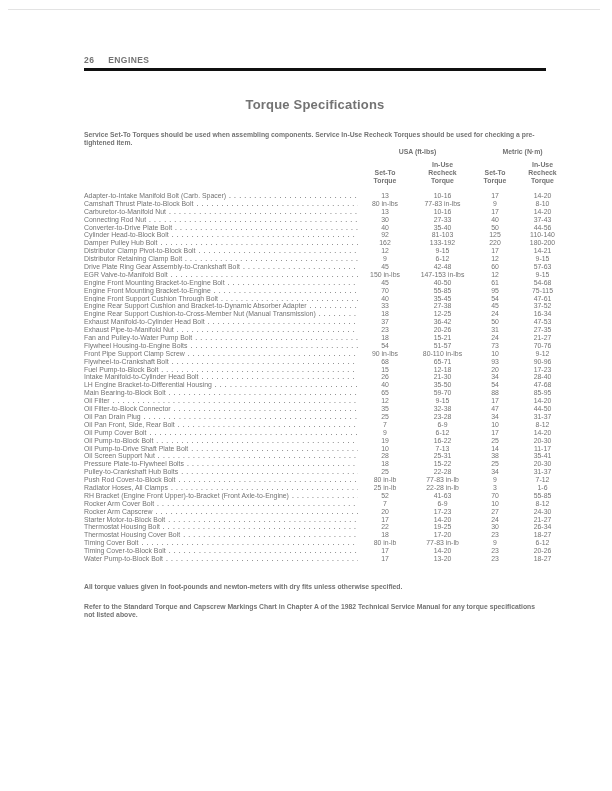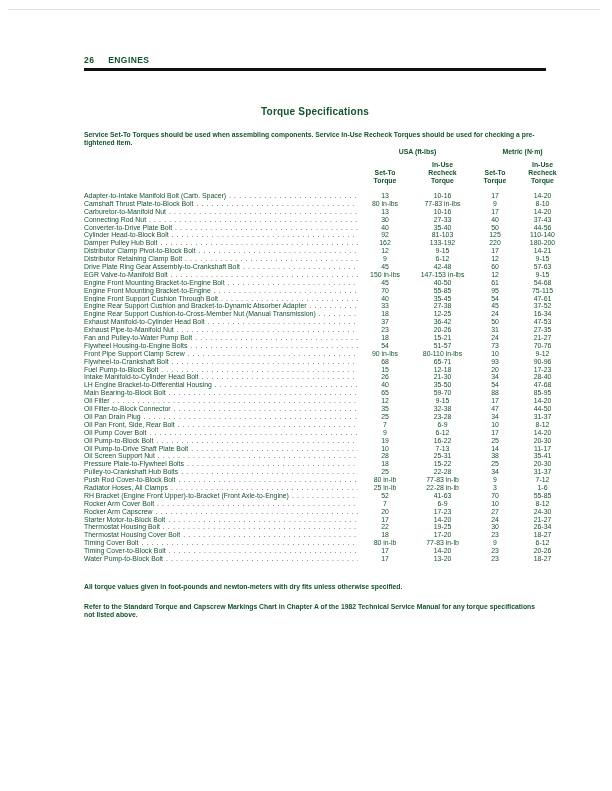--- a/index.html
+++ b/index.html
@@ -1,28 +1,28 @@
 <!DOCTYPE html>
 <html><head>
 <meta charset="utf-8">
 <style>
   html,body{margin:0;padding:0;background:#ffffff;}
   .page{
     position:relative;
     width:612px;height:791px;
     background:#ffffff;
     font-family:"Liberation Sans", sans-serif;
-    color:#14532d;
+    color:#737373;
     overflow:hidden;
   }
   .scan-edge-top{position:absolute;top:9px;left:8px;width:592px;height:1px;background:#e3e3e3;}
   .page-header{position:absolute;top:55px;left:84px;font-weight:bold;font-size:8.5px;letter-spacing:.4px;display:flex;}
   .chapter-number{margin-right:14px;}
   .header-rule{position:absolute;top:68px;left:84px;width:462px;height:3px;background:#101010;}
-  .doc-title{position:absolute;top:106px;left:84px;width:462px;text-align:center;font-weight:bold;font-size:10px;letter-spacing:.2px;}
+  .doc-title{position:absolute;top:97px;left:84px;width:462px;text-align:center;font-weight:bold;font-size:13px;letter-spacing:.2px;}
   .intro{position:absolute;top:131px;left:84px;width:466px;margin:0;font-weight:bold;font-size:6.8px;line-height:8px;}
   .torque-table{position:absolute;top:148px;left:84px;width:486px;}
   .unit-row{display:flex;padding-left:276px;font-weight:bold;font-size:6.9px;}
   .unit-usa{width:115px;text-align:center;white-space:nowrap;}
   .unit-metric{width:95px;text-align:center;white-space:nowrap;}
   .colhead-row{display:flex;padding-left:276px;align-items:flex-end;margin-top:6px;font-weight:bold;font-size:6.9px;line-height:8px;}
   .ch{text-align:center;white-space:pre-line;}
   .rows{margin-top:7px;}
   .trow{display:flex;font-size:6.9px;line-height:7.9px;height:7.9px;align-items:baseline;}
   .lblwrap{width:276px;display:flex;overflow:hidden;}

